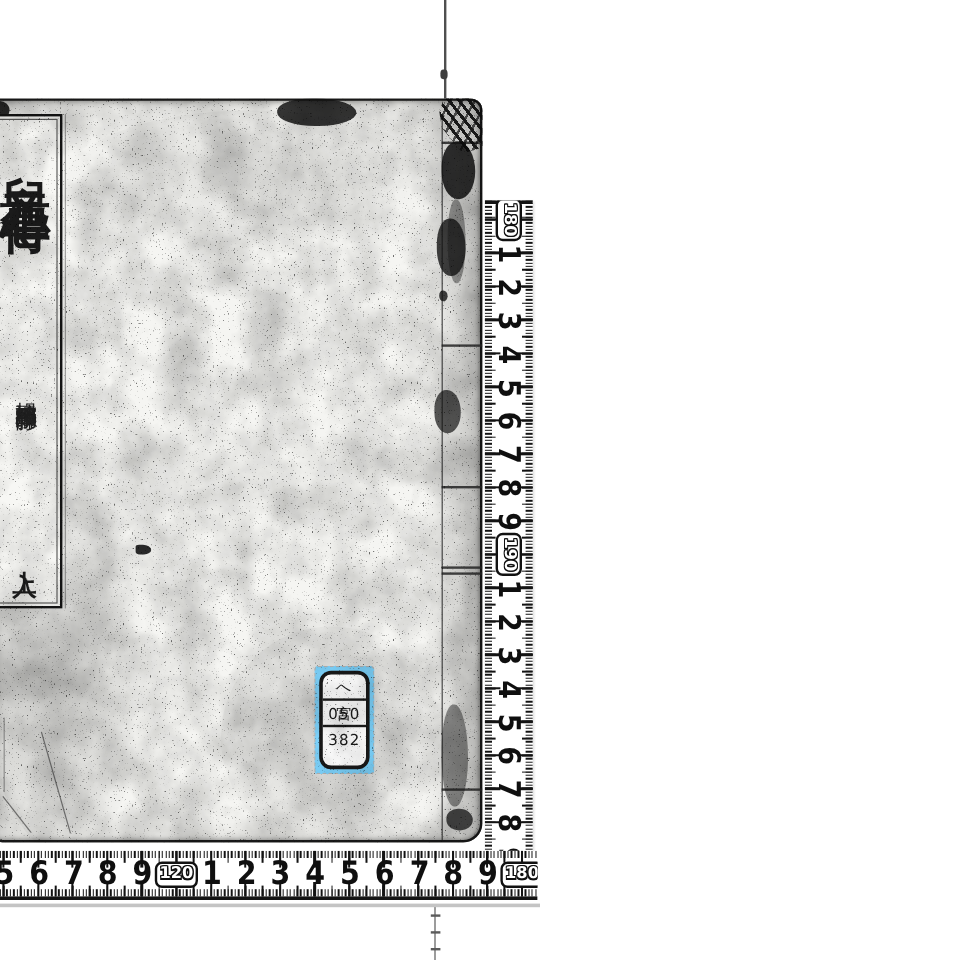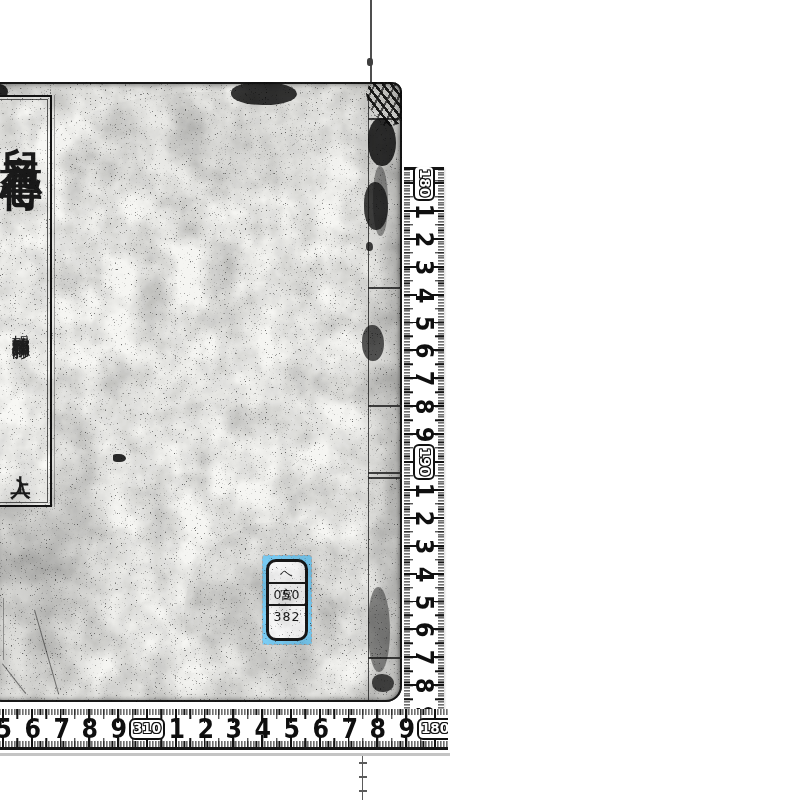--- a/index.html
+++ b/index.html
@@ -209,21 +209,21 @@
     <div class="hs mm-b"></div>
     <div class="hs m5-b"></div>
     <div class="hs cm-b"></div>
     <div class="cap"></div>
     <div id="hnums" style="left:0;top:0;width:100%;height:100%">
         <span class="rnum" style="left: -3px; top: 5px;">5</span>
         <span class="rnum" style="left: 25.8px; top: 5px;">6</span>
         <span class="rnum" style="left: 54.6px; top: 5px;">7</span>
         <span class="rnum" style="left: 83.4px; top: 5px;">8</span>
         <span class="rnum" style="left: 112.2px; top: 5px;">9</span>
-        <span class="rnum boxed" style="left: 139px; top: 9px;">310</span>
+        <span class="rnum boxed" style="left: 139px; top: 9px;">120</span>
         <span class="rnum" style="left: 169.8px; top: 5px;">1</span>
         <span class="rnum" style="left: 198.6px; top: 5px;">2</span>
         <span class="rnum" style="left: 227.4px; top: 5px;">3</span>
         <span class="rnum" style="left: 256.2px; top: 5px;">4</span>
         <span class="rnum" style="left: 285px; top: 5px;">5</span>
         <span class="rnum" style="left: 313.8px; top: 5px;">6</span>
         <span class="rnum" style="left: 342.6px; top: 5px;">7</span>
         <span class="rnum" style="left: 371.4px; top: 5px;">8</span>
         <span class="rnum" style="left: 400.2px; top: 5px;">9</span>
         <span class="rnum boxed" style="left: 427px; top: 9px;">180</span>

